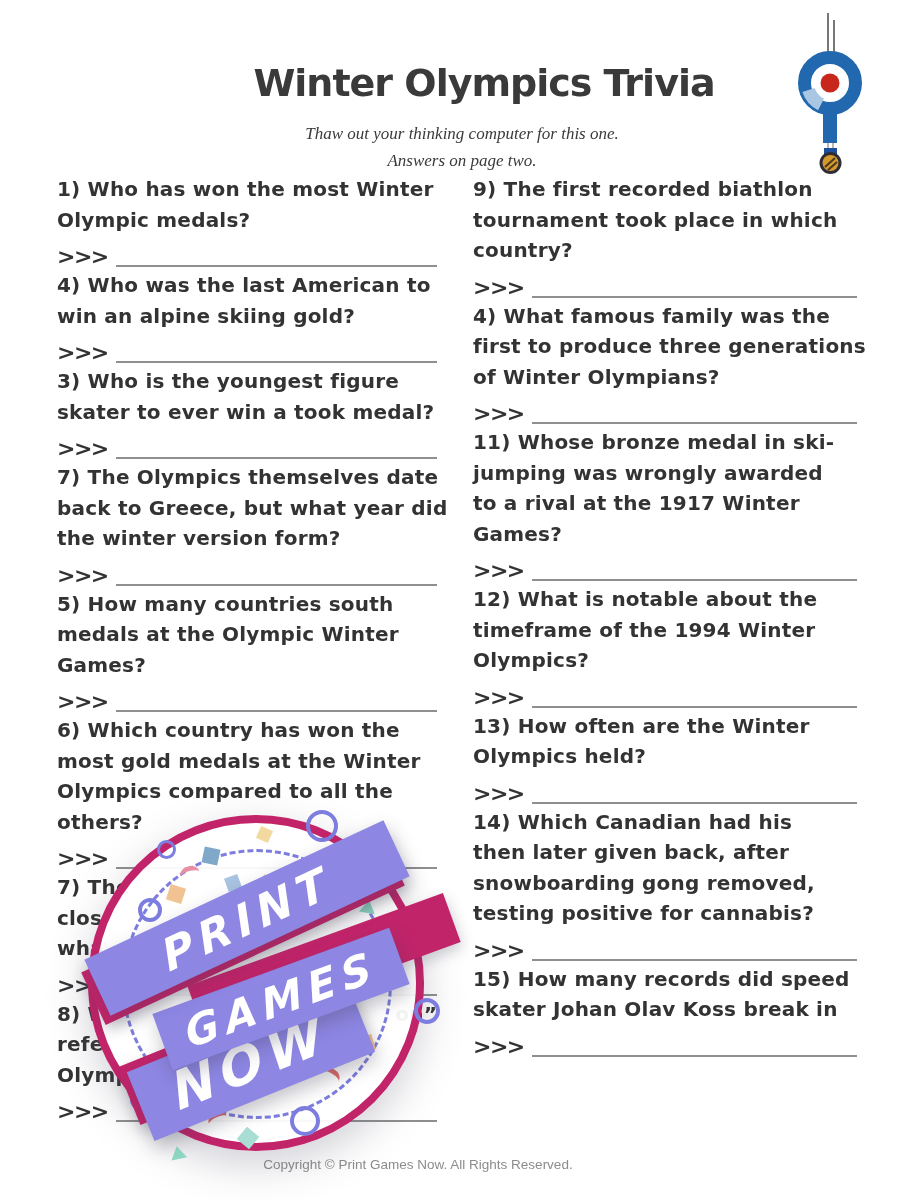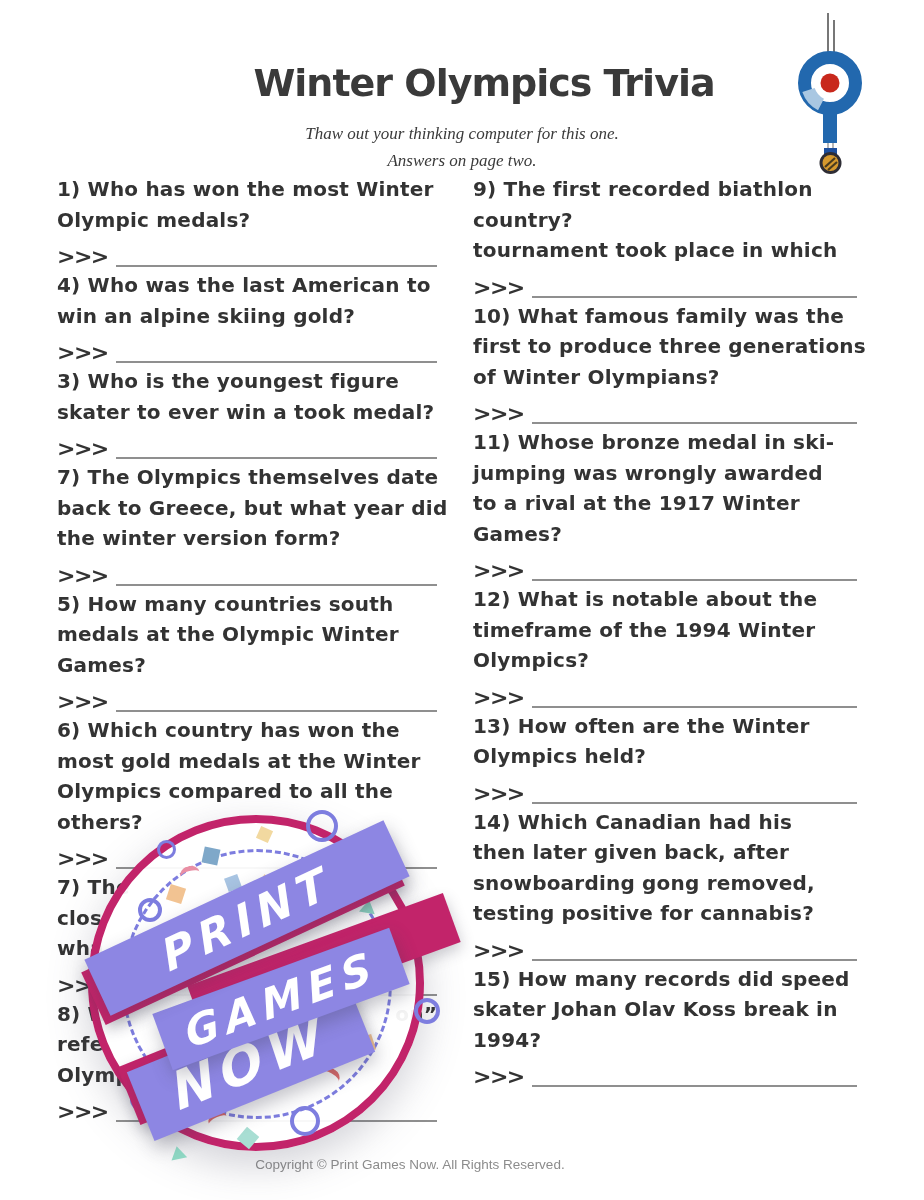--- a/index.html
+++ b/index.html
@@ -73,21 +73,21 @@
   }
   .ribbon-print { left:24px; top:99px;  width:330px; height:62px; transform:rotate(-25deg); z-index:7; }
   .ribbon-print span { font-size:44px; }
   .ribbon-games { left:97px; top:181px; width:252px; height:60px; transform:rotate(-20deg); z-index:6; }
   .ribbon-games span { font-size:42px; }
   .ribbon-now   { left:74px; top:237px; width:238px; height:74px; transform:rotate(-22deg); z-index:5; }
   .ribbon-now span { font-size:52px; }
 
   
   .footer {
-    position:absolute; left:8px; top:1157px; width:804px; text-align:center;
+    position:absolute; left:16px; top:1157px; width:804px; text-align:center;
     font-family:"Liberation Sans", sans-serif; font-size:13.5px; color:#8c8c8c;
   }
 </style>
 </head>
 <body>
 
 <div class="page">
 
   <header class="header">
     <h1 class="title">Winter Olympics Trivia</h1>
@@ -186,29 +186,29 @@
           <div class="q-line"><span>Olymp</span></div>
           <div class="answer-row">
             <span class="chev">&gt;&gt;&gt;</span>
             <span class="answer-line"></span>
           </div>
         </div>
       </section>
     <section class="col-right" id="col-right">
         <div class="question">
           <div class="q-line"><span>9) The first recorded biathlon</span></div>
+          <div class="q-line"><span>tournament took place in which</span></div>
           <div class="q-line"><span>country?</span></div>
-          <div class="q-line"><span>tournament took place in which</span></div>
-          <div class="answer-row">
-            <span class="chev">&gt;&gt;&gt;</span>
-            <span class="answer-line"></span>
-          </div>
-        </div>
-        <div class="question">
-          <div class="q-line"><span>10) What famous family was the</span></div>
+          <div class="answer-row">
+            <span class="chev">&gt;&gt;&gt;</span>
+            <span class="answer-line"></span>
+          </div>
+        </div>
+        <div class="question">
+          <div class="q-line"><span>4) What famous family was the</span></div>
           <div class="q-line"><span>first to produce three generations</span></div>
           <div class="q-line"><span>of Winter Olympians?</span></div>
           <div class="answer-row">
             <span class="chev">&gt;&gt;&gt;</span>
             <span class="answer-line"></span>
           </div>
         </div>
         <div class="question">
           <div class="q-line"><span>11) Whose bronze medal in ski-</span></div>
           <div class="q-line"><span>jumping was wrongly awarded</span></div>
@@ -242,21 +242,20 @@
           <div class="q-line"><span>snowboarding gong removed,</span></div>
           <div class="q-line"><span>testing positive for cannabis?</span></div>
           <div class="answer-row">
             <span class="chev">&gt;&gt;&gt;</span>
             <span class="answer-line"></span>
           </div>
         </div>
         <div class="question">
           <div class="q-line"><span>15) How many records did speed</span></div>
           <div class="q-line"><span>skater Johan Olav Koss break in</span></div>
-          <div class="q-line"><span>1994?</span></div>
           <div class="answer-row">
             <span class="chev">&gt;&gt;&gt;</span>
             <span class="answer-line"></span>
           </div>
         </div>
       </section>
   </main>
 
   <div class="stamp">
     <div class="stamp-circle"></div>

